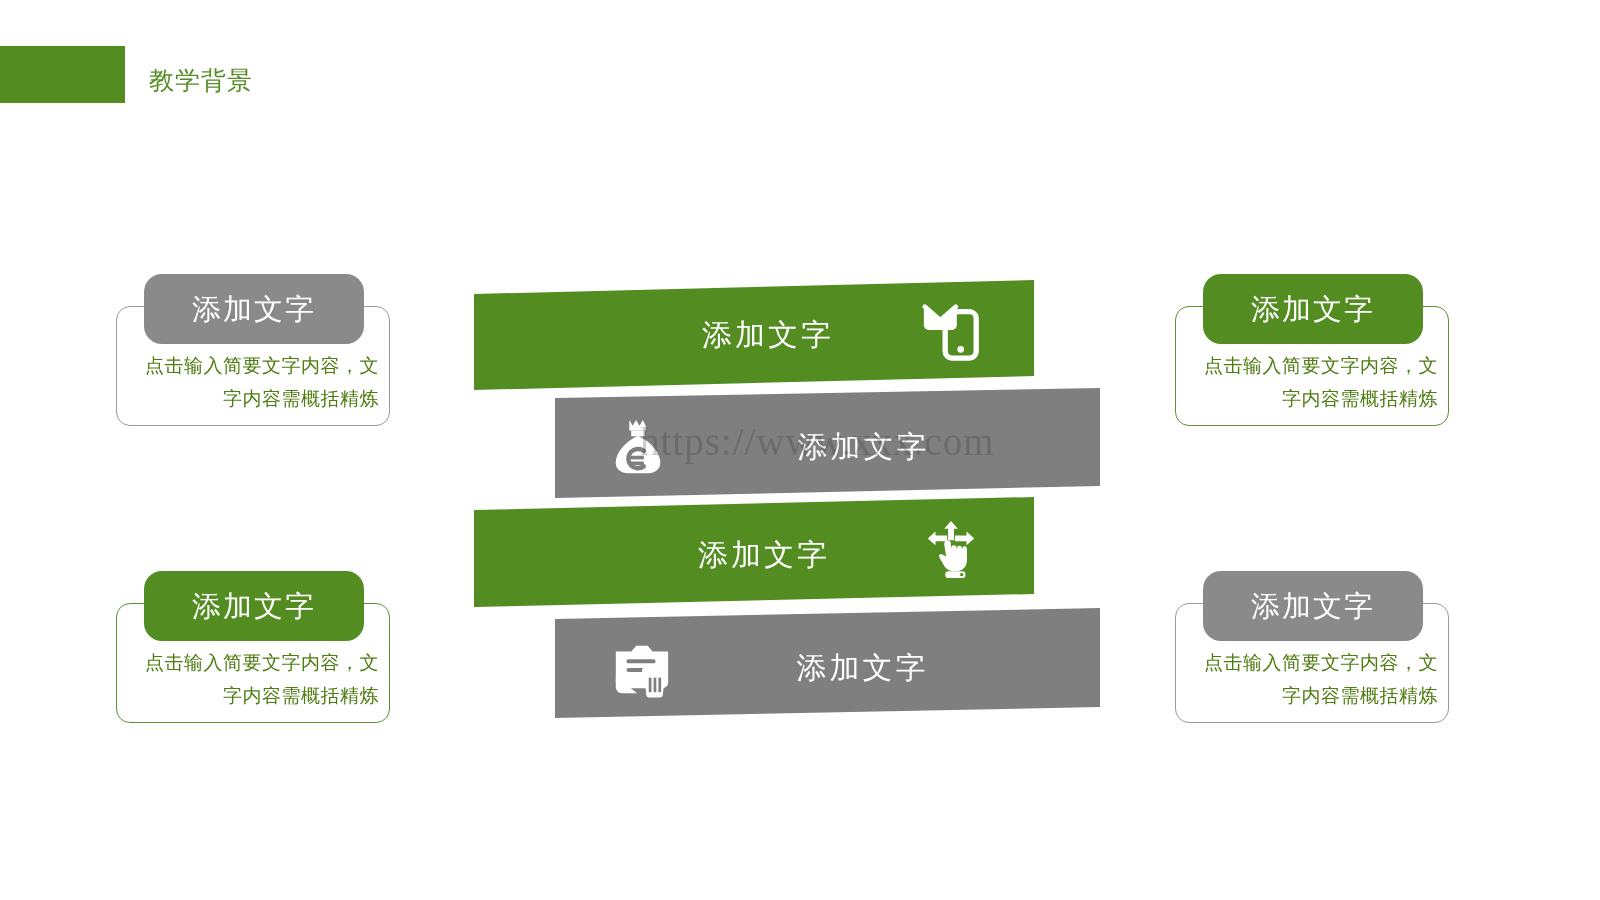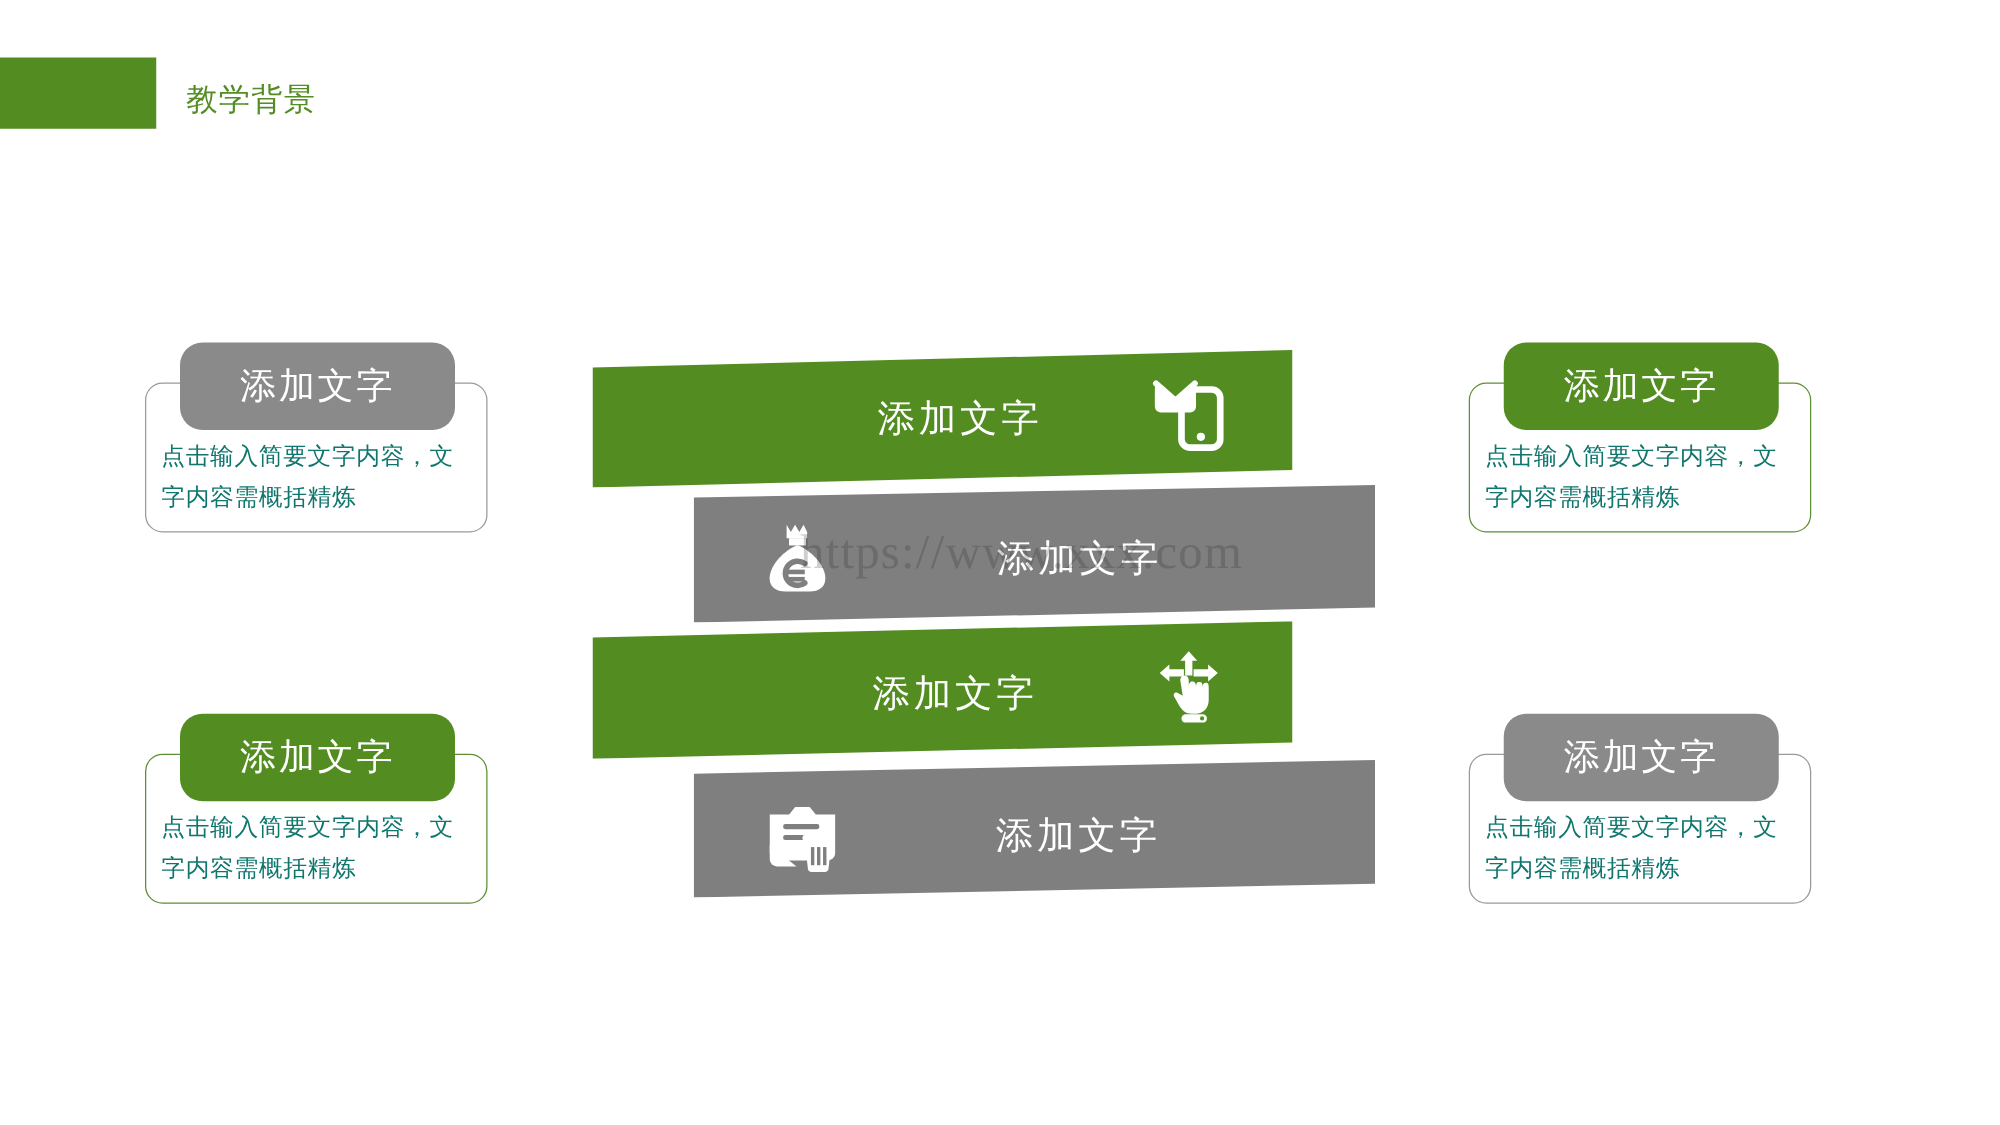--- a/index.html
+++ b/index.html
@@ -53,24 +53,24 @@
     background: #ffffff;
   }
   .card.green .card-body {
     border-color: #5d8f33;
   }
   .card-text {
     position: absolute;
     left: 12px;
     top: 42px;
     width: 250px;
-    text-align: left;
+    text-align: right;
     font-size: 19px;
     line-height: 33px;
-    color: #0f766e;
+    color: #4d7c0f;
     letter-spacing: 0.5px;
   }
   .card-header {
     position: absolute;
     left: 28px;
     top: 0;
     width: 220px;
     height: 70px;
     border-radius: 18px;
     background: #8a8a8a;

